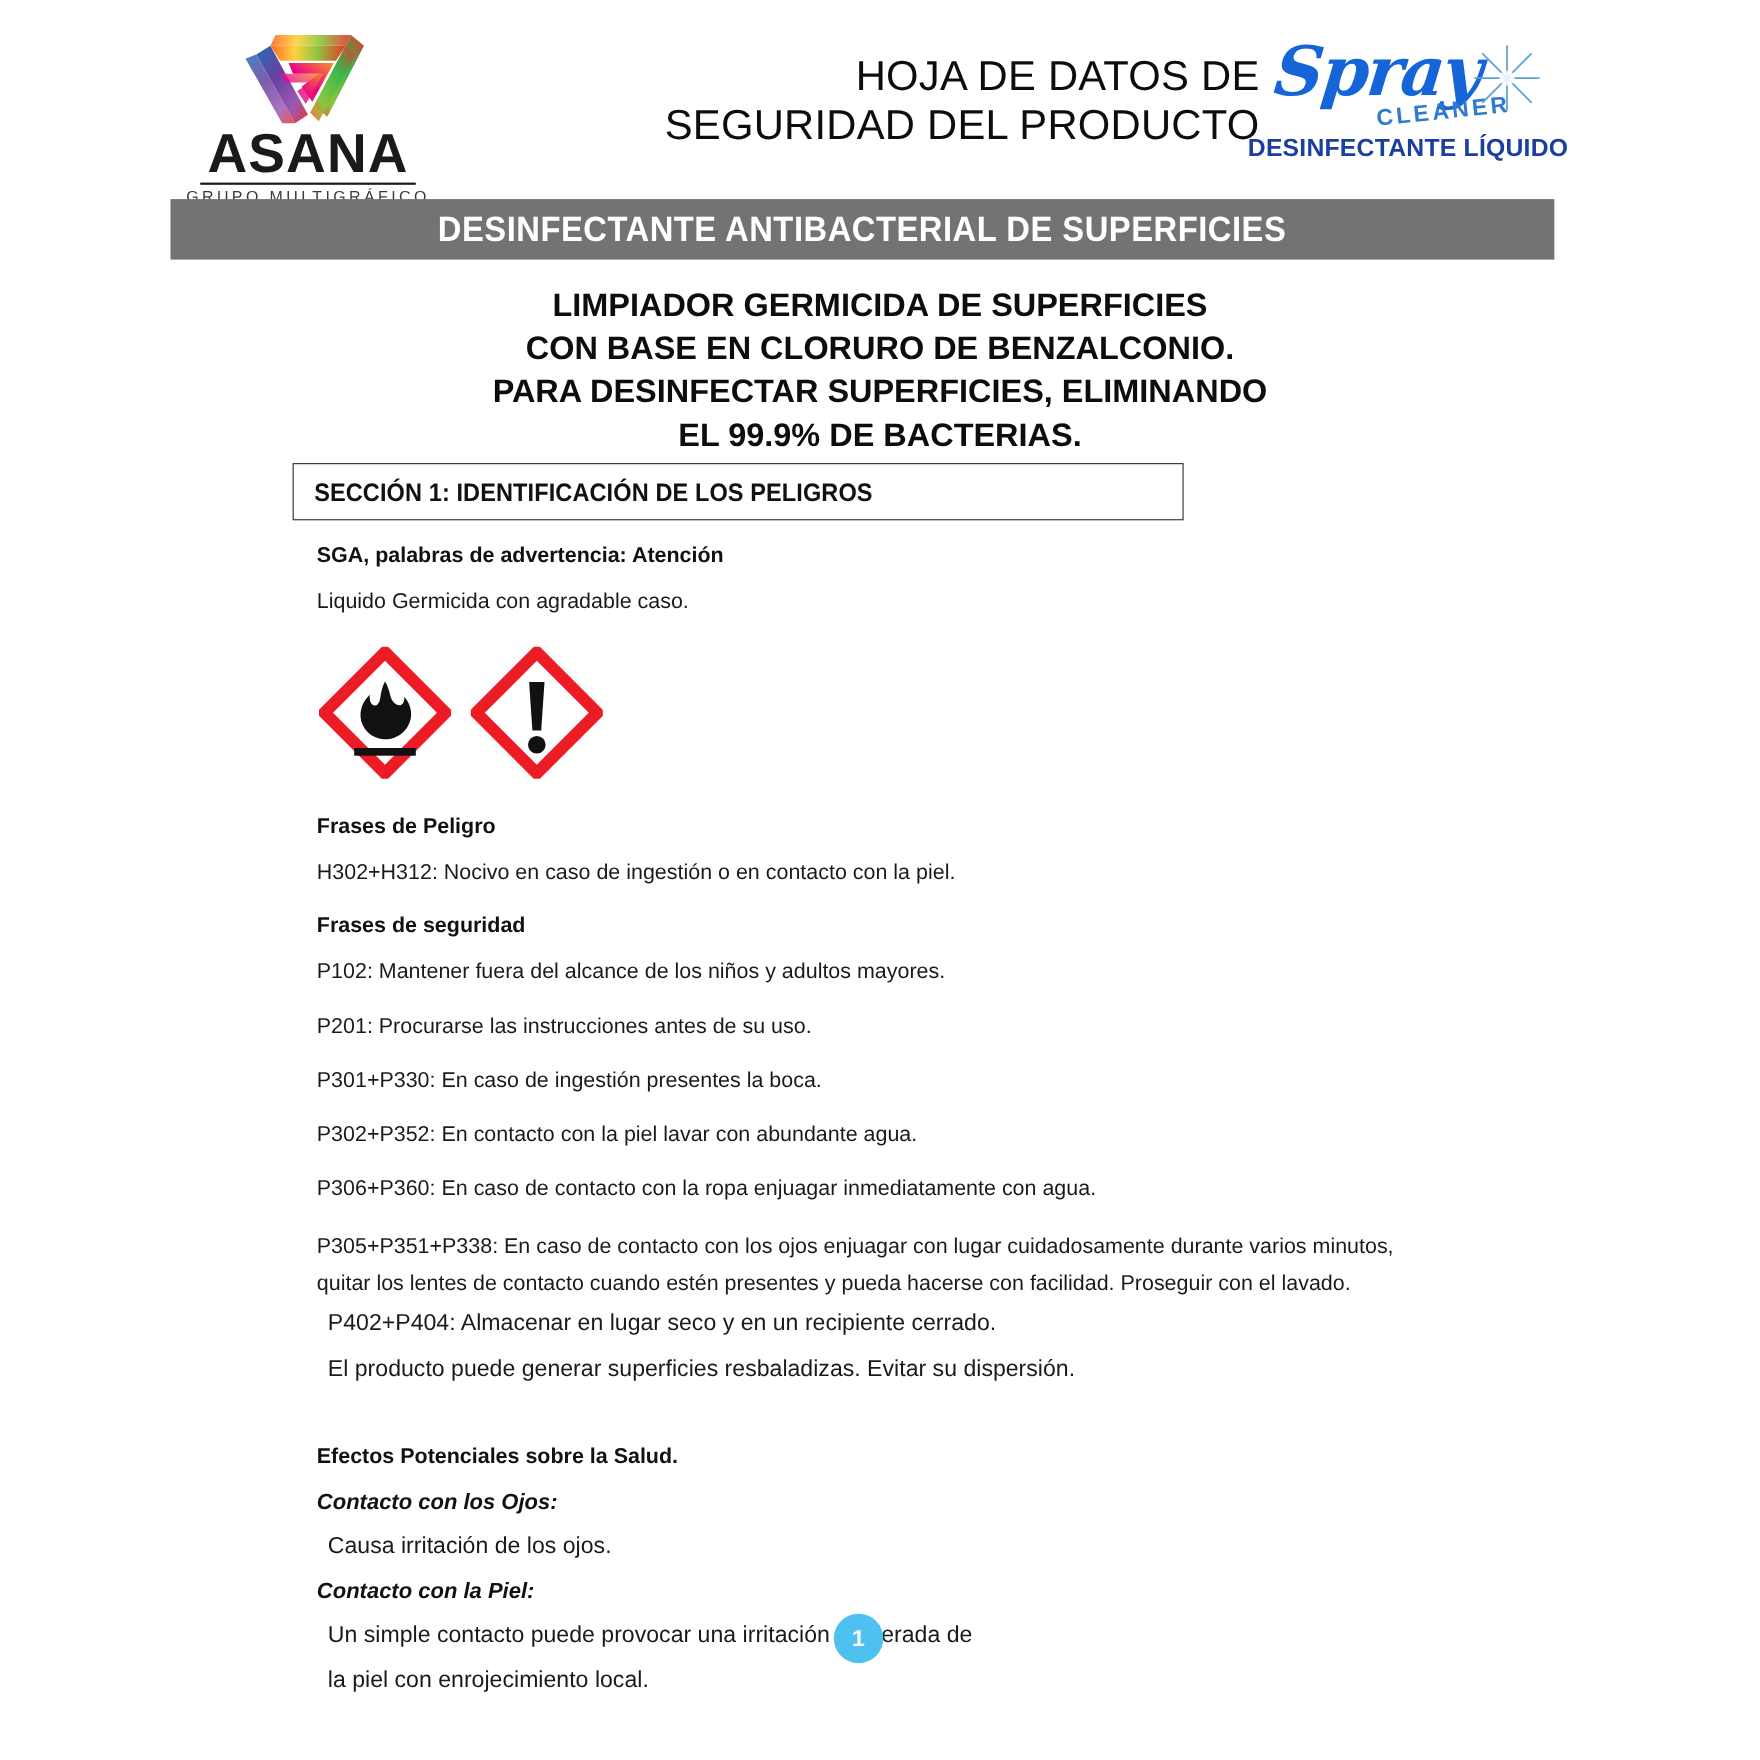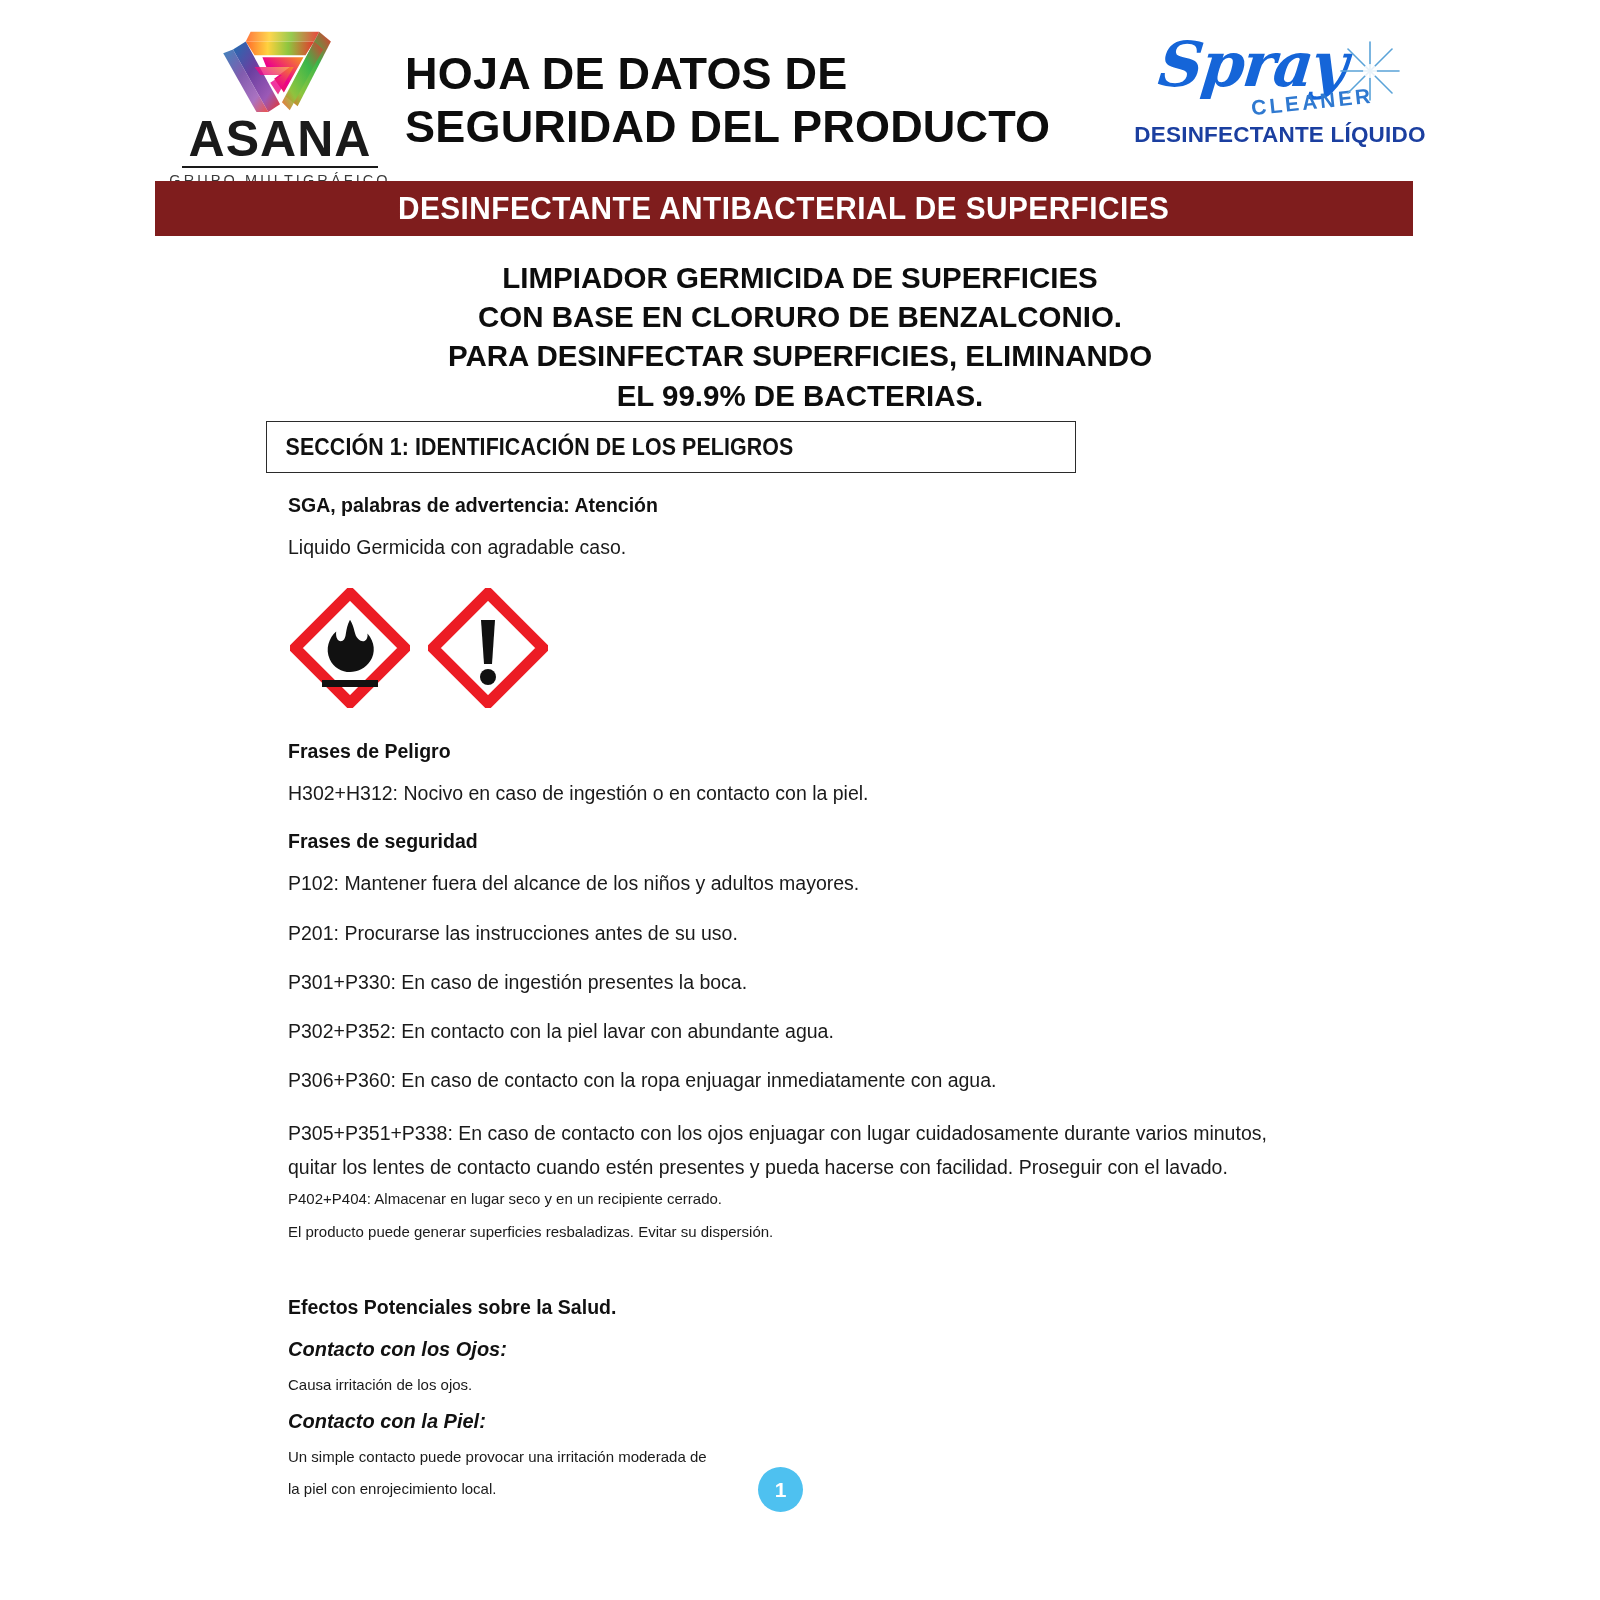--- a/index.html
+++ b/index.html
@@ -73,23 +73,23 @@
     font-size: 7px;
     letter-spacing: 1px;
     color: #4a4a4a;
     align-self: flex-end;
     margin-right: 6px;
     margin-top: 1px;
   }
 
   .doc-title {
     flex: 1;
-    text-align: left;
-    font-weight: bold;
-    font-size: 45px;
+    text-align: right;
+    font-weight: normal;
+    font-size: 38px;
     line-height: 1.17;
     letter-spacing: 0.2px;
     padding-top: 30px;
     color: #0d0d0d;
   }
 
   .brand-right {
     width: 270px;
     position: relative;
     padding-top: 14px;
@@ -143,21 +143,21 @@
     white-space: nowrap;
   }
 
   
   .banner {
     position: absolute;
     left: 155px;
     top: 181px;
     width: 1258px;
     height: 55px;
-    background: #7f1d1d;
+    background: #737373;
     display: flex;
     align-items: center;
     justify-content: center;
   }
   .banner-text {
     color: #ffffff;
     font-family: "Liberation Sans", sans-serif;
     font-weight: bold;
     font-size: 32px;
     letter-spacing: 0.5px;
@@ -224,24 +224,24 @@
     line-height: 1.4;
     margin: 0 0 11px 0;
   }
   .b-line {
     font-size: 19.5px;
     color: #1a1a1a;
     line-height: 1.45;
     margin: 0 0 21px 0;
   }
   .b-line-tight {
-    font-size: 15px;
+    font-size: 21px;
     color: #1a1a1a;
     line-height: 1.45;
-    margin: 0 0 11px 0;
+    margin: 0 0 11px 10px;
   }
   .b-para {
     font-size: 19.5px;
     color: #1a1a1a;
     line-height: 1.78;
     margin: 0 0 3px 0;
   }
 
   
   .pictos {

